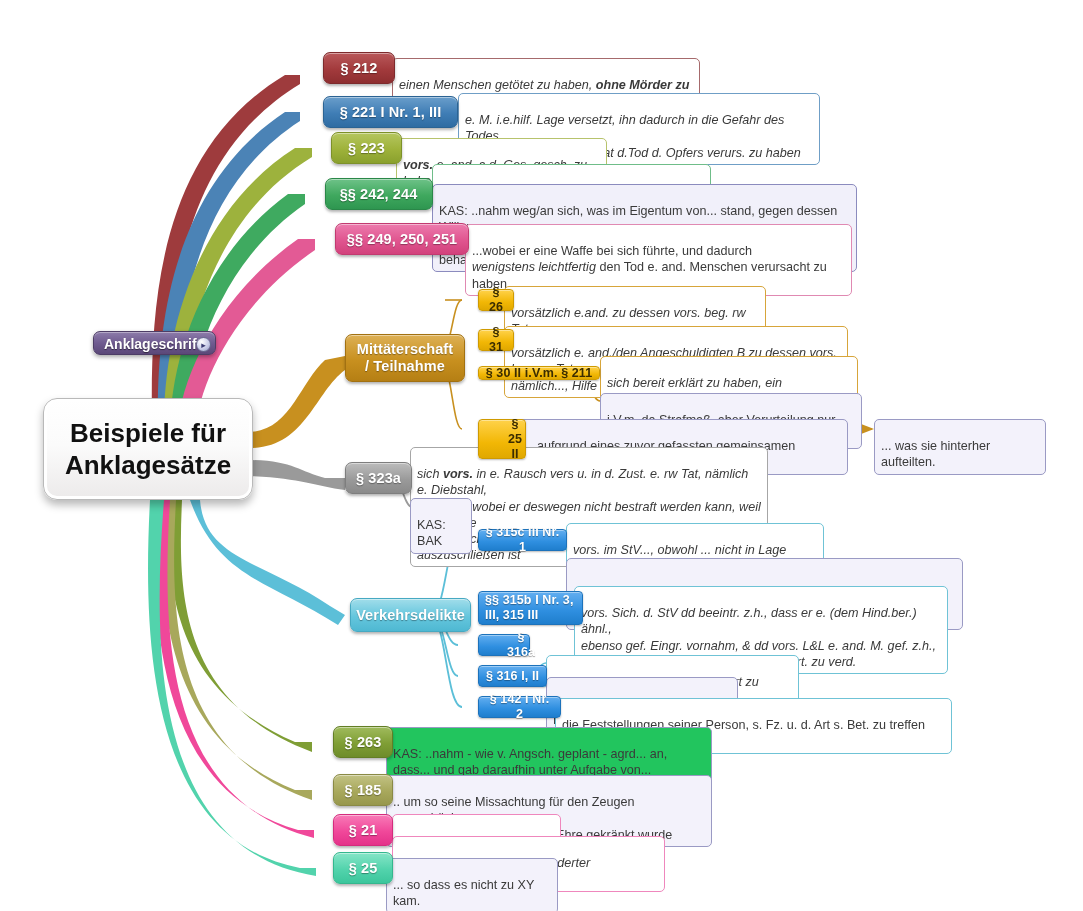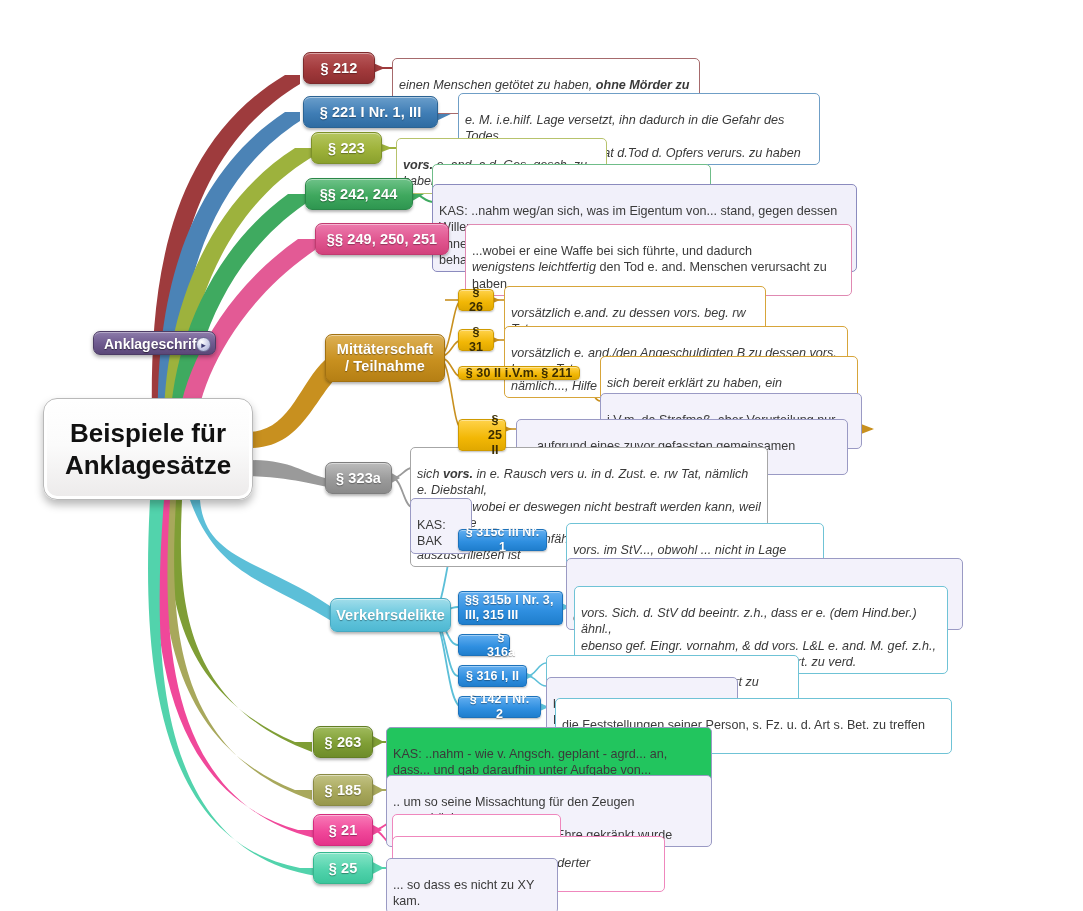--- a/index.html
+++ b/index.html
@@ -18,20 +18,21 @@
     line-height:17px;
     letter-spacing:.1px;
     display:flex;
     align-items:center;
     justify-content:center;
     text-align:center;
     padding:3px 9px;
     text-shadow:0 1px 1px rgba(0,0,0,.35);
     box-shadow:0 2px 3px rgba(0,0,0,.30), inset 0 1px 0 rgba(255,255,255,.45);
     z-index:6;
+    margin-left:20px;
   }
   .chip.small{font-size:12.5px;line-height:15px;border-radius:4px;padding:2px 6px;
               box-shadow:0 1px 2px rgba(0,0,0,.28), inset 0 1px 0 rgba(255,255,255,.40);}
 
   
   .note{
     position:absolute;
     box-sizing:border-box;
     border:1px solid #999;
     border-radius:5px;
@@ -256,21 +257,21 @@
   </div>
 
   <div class="chip small" style="left:458px;top:329px;width:36px;height:22px;background:linear-gradient(180deg,#ffd24a,#f2b705 60%,#e0a800);border:1px solid #cf9a00;color:#3b2d00;text-shadow:none;">
     <span>§ 31</span>
   </div>
 
   <div class="chip small" style="left:458px;top:366px;width:122px;height:14px;background:linear-gradient(180deg,#ffd24a,#f2b705 60%,#e0a800);border:1px solid #cf9a00;color:#3b2d00;text-shadow:none;">
     <span>§ 30 II i.V.m. § 211</span>
   </div>
 
-  <div class="chip small" style="left:458px;top:419px;width:48px;height:32px;background:linear-gradient(180deg,#ffd24a,#f2b705 60%,#e0a800);border:1px solid #cf9a00;color:#3b2d00;text-shadow:none;padding-left:32px;">
+  <div class="chip small" style="left:458px;top:419px;width:48px;height:40px;background:linear-gradient(180deg,#ffd24a,#f2b705 60%,#e0a800);border:1px solid #cf9a00;color:#3b2d00;text-shadow:none;padding-left:32px;">
     <span>§ 25 II</span>
   </div>
 
   <div class="chip small" style="left:458px;top:529px;width:89px;height:22px;background:linear-gradient(180deg,#62aef0,#2f8fe0 58%,#1f7ecd);border:1px solid #1c72bb;">
     <span>§ 315c III Nr. 1</span>
   </div>
 
   <div class="chip small" style="left:458px;top:591px;width:105px;height:34px;white-space:pre-line;justify-content:flex-start;text-align:left;background:linear-gradient(180deg,#62aef0,#2f8fe0 58%,#1f7ecd);border:1px solid #1c72bb;">
     <span>§§ 315b I Nr. 3,
 III, 315 III</span>
@@ -330,20 +331,23 @@
   </div>
 
   <div class="note upright" style="left:600px;top:393px;width:262px;border-color:#9a9ac4;background:#f3f2fb;">
     <span>i.V.m. da Strafmaß, aber Verurteilung nur wg. 30</span>
   </div>
 
   <div class="note upright" style="left:516px;top:419px;width:332px;border-color:#9a9ac4;background:#f3f2fb;">
     <span>... aufgrund eines zuvor gefassten gemeinsamen Tatplans ...</span>
   </div>
 
+  <div class="note upright" style="left:874px;top:419px;width:172px;border-color:#9a9ac4;background:#f3f2fb;">
+    <span>... was sie hinterher aufteilten.</span>
+  </div>
 
   <div class="note" style="left:410px;top:447px;width:358px;border-color:#a6a6a6;">
     <span>sich <b>vors.</b> in e. Rausch vers u. in d. Zust. e. rw Tat, nämlich e. Diebstahl,
 beg. z.h., wobei er deswegen nicht bestraft werden kann, weil er in Folge
 des Rausches schuldunfähig war oder dies nicht auszuschließen ist</span>
   </div>
 
   <div class="note upright" style="left:410px;top:498px;width:62px;border-color:#9a9ac4;background:#f3f2fb;">
     <span>KAS: BAK</span>
   </div>

